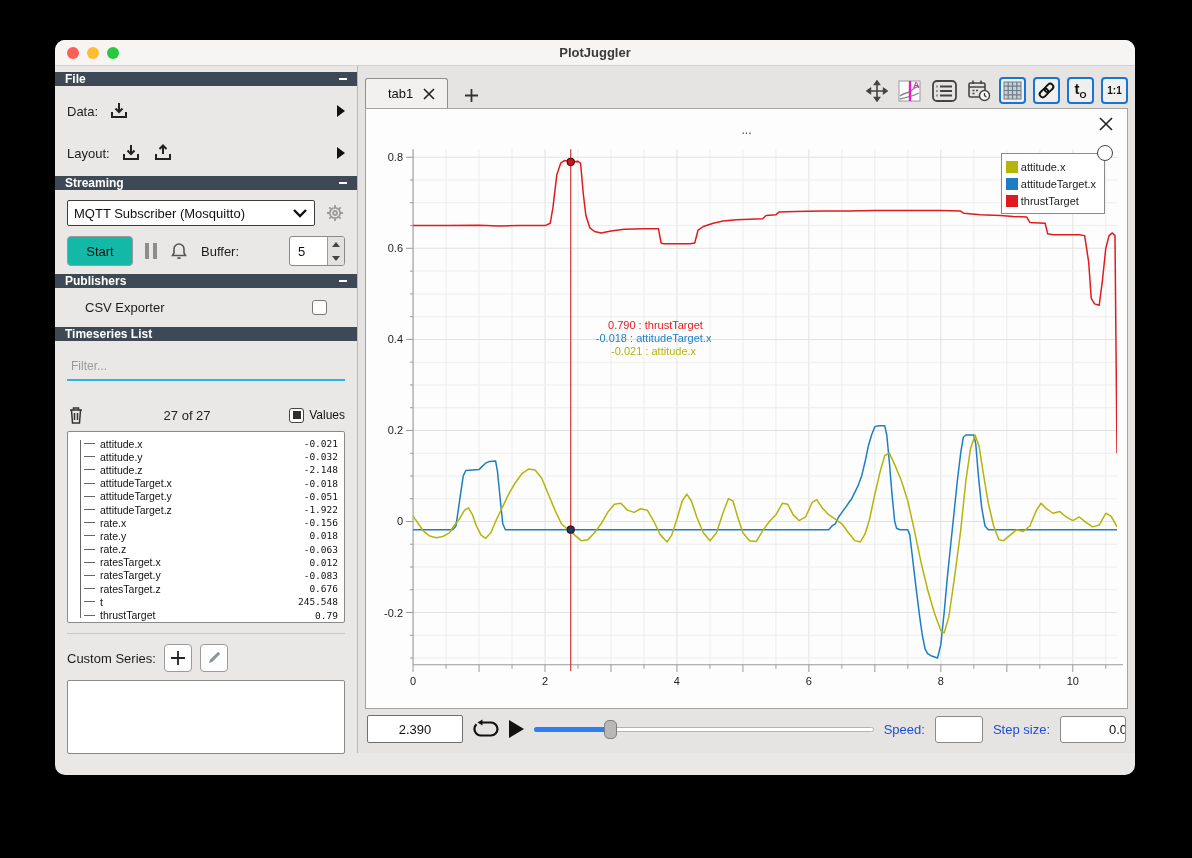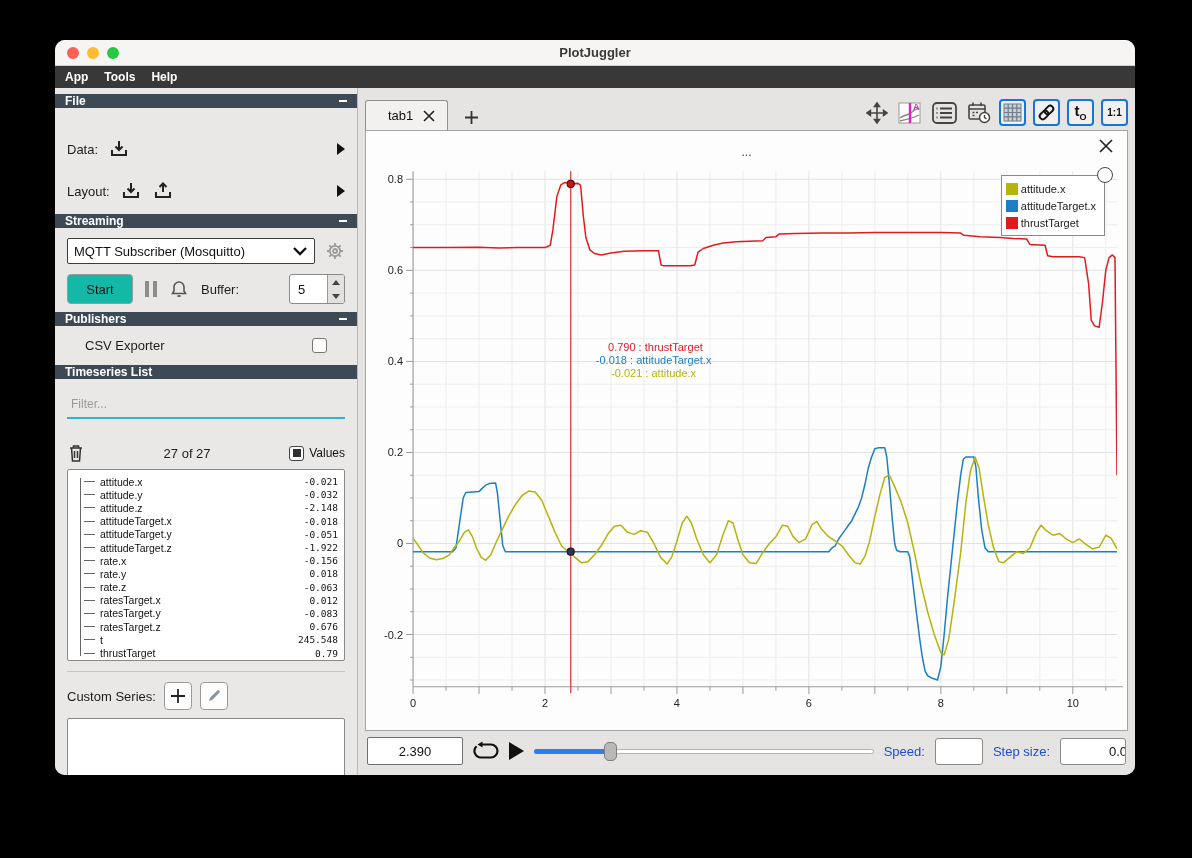--- a/index.html
+++ b/index.html
@@ -119,35 +119,30 @@
 
   <div class="titlebar">
     <div class="lights">
       <span class="light" style="background:#ff5f57"></span>
       <span class="light" style="background:#febc2e"></span>
       <span class="light" style="background:#28c840"></span>
     </div>
     <div class="title">PlotJuggler</div>
   </div>
 
-  <div class="menubar" id="menubar">
-        <span>App</span>
-        <span>Tools</span>
-        <span>Help</span>
-      </div>
 
   <div class="content">
 
     <div class="sidebar">
 
       <div class="sec" style="margin-top:6px">
         <span>File</span>
         <span class="dash"></span>
       </div>
-      <div class="pad" style="padding:20px 12px 2px">
+      <div class="pad" style="padding:4px 12px 2px">
         <div class="filerow">
           <span class="lbl">Data:</span>
           <button class="iconbtn">
             <svg width="22" height="22" viewBox="0 0 22 22">
                   <g stroke="#222" stroke-width="2" fill="none">
                     <path d="M4 12 v5 h14 v-5"></path>
                     <path d="M11 3 v8"></path>
                     <path d="M7.5 8.5 L11 12 L14.5 8.5"></path>
                   </g>
                 </svg>

